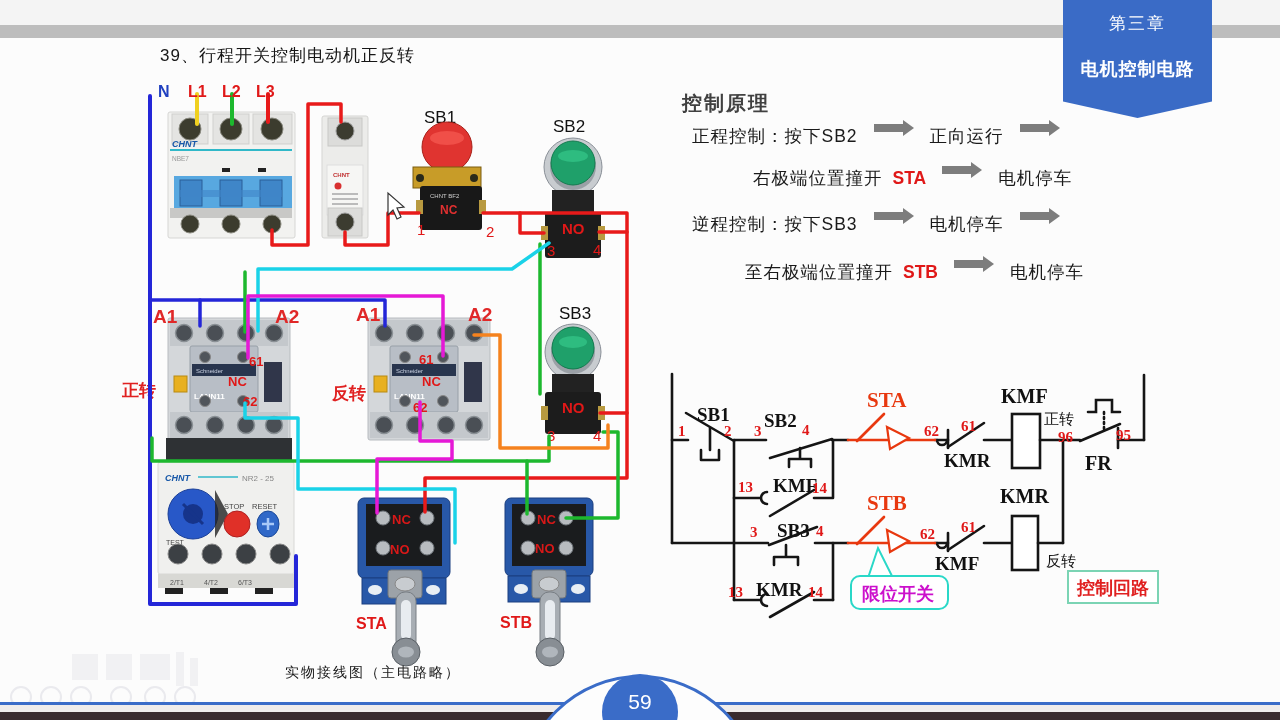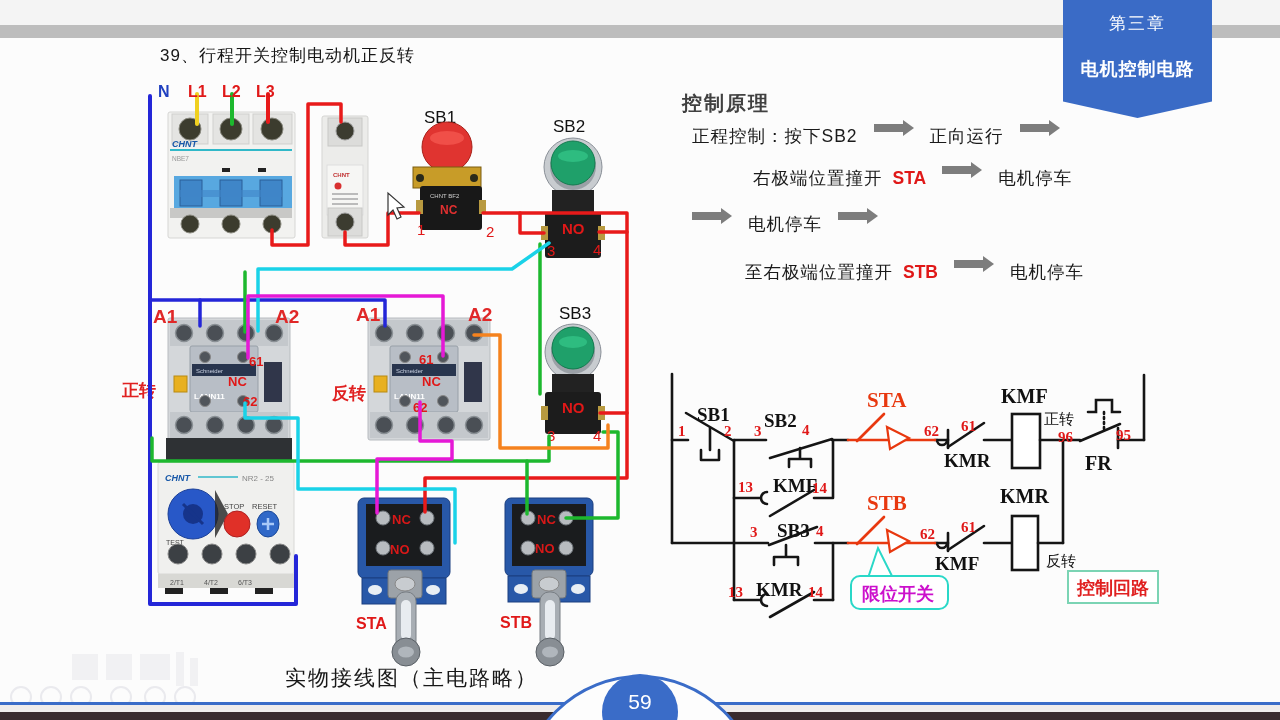--- a/index.html
+++ b/index.html
@@ -14,21 +14,21 @@
   .bump{left:520px;top:675px;width:240px;height:240px;border-radius:50%;
         background:#fdfdfd;border:3px solid #3a6cc8;box-sizing:border-box;z-index:7;}
   .pagecircle{left:602px;top:674px;width:76px;height:76px;border-radius:50%;background:#3a6cc8;
         color:#fff;display:flex;justify-content:center;align-items:flex-start;padding-top:16px;
         box-sizing:border-box;font-size:21px;z-index:8;}
   .ribbon{left:1063px;top:0;width:149px;height:118px;background:#3a6bc6;z-index:9;
         clip-path:polygon(0 0,100% 0,100% 86%,50% 100%,0 86%);color:#fff;text-align:center;}
   .ribbon .r1{margin-top:12px;font-size:17px;letter-spacing:2px;}
   .ribbon .r2{margin-top:22px;font-size:18px;font-weight:bold;letter-spacing:1px;}
   .title{left:160px;top:44px;font-size:17px;color:#161616;letter-spacing:1px;font-weight:500;}
-  .caption{left:285px;top:664px;font-size:21px;color:#181818;letter-spacing:2px;z-index:2;}
+  .caption{left:285px;top:664px;font-size:14px;color:#181818;letter-spacing:2px;z-index:2;}
   .phead{left:682px;top:90px;font-size:20px;font-weight:bold;color:#404040;letter-spacing:2px;}
   .prow{display:flex;align-items:flex-start;gap:16px;font-size:17.5px;color:#1a1a1a;letter-spacing:1px;}
   .prow .red{color:#e01818;font-weight:bold;letter-spacing:0;}
   .tight{display:flex;align-items:center;gap:10px;}
   .arr{display:inline-block;width:30px;height:8px;background:#7d7d7d;position:relative;margin-right:10px;}
   .arr::after{content:'';position:absolute;right:-10px;top:-4px;border-left:11px solid #7d7d7d;
         border-top:8px solid transparent;border-bottom:8px solid transparent;}
   .wm{left:6px;top:652px;width:210px;height:60px;z-index:2;opacity:.55;}
   .wm .blk{position:absolute;background:rgba(222,222,228,.7);}
   .wm .ring{position:absolute;width:22px;height:22px;border-radius:50%;border:2px solid rgba(210,210,220,.8);
@@ -330,20 +330,21 @@
   <div class="abs prow" style="left:753px;top:166px">
     <span class="tight">
       <span>右极端位置撞开</span>
       <span class="red">STA</span>
     </span>
     <span class="arr"></span>
     <span>电机停车</span>
   </div>
 
   <div class="abs prow" style="left:692px;top:212px">
+    <span>逆程控制：按下SB3</span>
     <span class="arr"></span>
     <span>电机停车</span>
     <span class="arr"></span>
   </div>
 
   <div class="abs prow" style="left:745px;top:260px">
     <span class="tight">
       <span>至右极端位置撞开</span>
       <span class="red">STB</span>
     </span>

